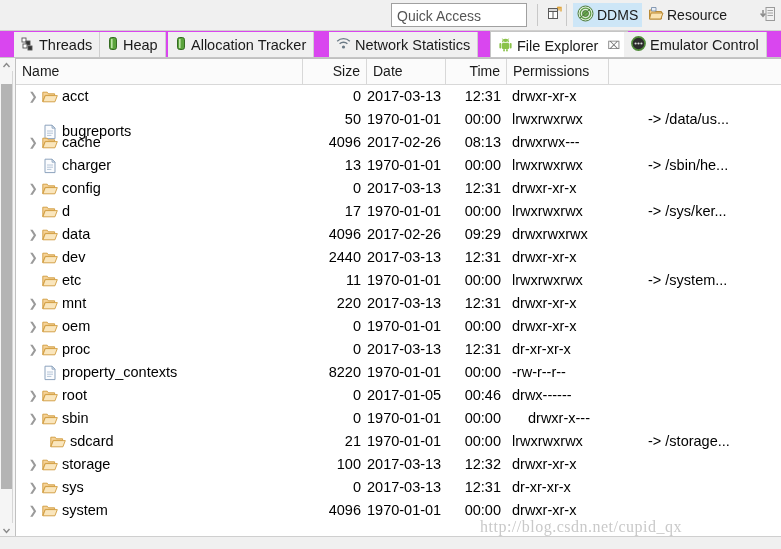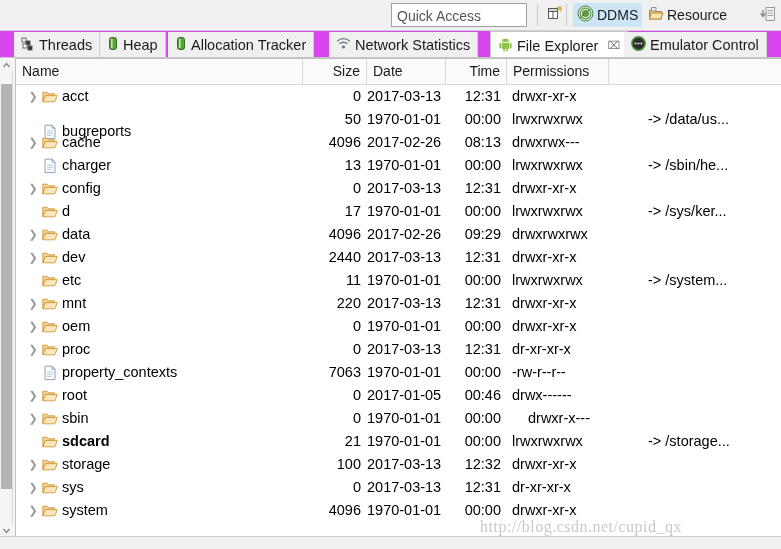--- a/index.html
+++ b/index.html
@@ -573,21 +573,21 @@
                   <path d="M2 1.2 L9 1.2 L12 4.2 L12 14.6 L2 14.6 Z" fill="#fbfcfe" stroke="#8da3bd" stroke-width="1"></path>
                   <path d="M9 1.2 L9 4.2 L12 4.2 Z" fill="#d7e2ef" stroke="#8da3bd" stroke-width="0.8"></path>
                   <line x1="4" y1="7" x2="10" y2="7" stroke="#aebfd4" stroke-width="0.9"></line>
                   <line x1="4" y1="9.2" x2="10" y2="9.2" stroke="#aebfd4" stroke-width="0.9"></line>
                   <line x1="4" y1="11.4" x2="8.4" y2="11.4" stroke="#aebfd4" stroke-width="0.9"></line>
                 </svg>
               </span>
               <span class="nm">property_contexts</span>
             </div>
           </div>
-          <div class="cell num" style="left: 287px; width: 58px;">7063</div>
+          <div class="cell num" style="left: 287px; width: 58px;">8220</div>
           <div class="cell" style="left: 351px; width: 79px;">1970-01-01</div>
           <div class="cell num" style="left: 430px; width: 55px;">00:00</div>
           <div class="cell" style="left: 496px; width: 102px;">-rw-r--r--</div>
           <div class="cell" style="left: 632px; width: 110px;"></div>
         </div>
         <div class="row">
           <div class="cell" style="left: 0px; width: 287px;">
             <div class="c-name" style="padding-left: 10px;">
               <span class="twisty">❯</span>
               <span class="f-icon">
@@ -618,21 +618,21 @@
               <span class="nm">sbin</span>
             </div>
           </div>
           <div class="cell num" style="left: 287px; width: 58px;">0</div>
           <div class="cell" style="left: 351px; width: 79px;">1970-01-01</div>
           <div class="cell num" style="left: 430px; width: 55px;">00:00</div>
           <div class="cell" style="left: 512px; width: 102px;">drwxr-x---</div>
           <div class="cell" style="left: 632px; width: 110px;"></div>
         </div>
         <div class="row">
-          <div class="cell" style="left: 0px; width: 287px; font-weight: bold;">
+          <div class="cell" style="left: 8px; width: 287px;">
             <div class="c-name" style="padding-left: 10px;">
               <span class="twisty"></span>
               <span class="f-icon">
                 <svg width="16" height="14" viewBox="0 0 16 14">
                   <path d="M0.8 2.2 L5.2 2.2 L6.4 3.8 L12.6 3.8 L12.6 5.4 L3.2 5.4 L0.8 11.6 Z" fill="#f6d398" stroke="#d09b3c" stroke-width="0.9"></path>
                   <path d="M3.3 5.6 L15.3 5.6 L12.9 11.8 L0.9 11.8 Z" fill="#fae6bd" stroke="#d09b3c" stroke-width="0.9"></path>
                 </svg>
               </span>
               <span class="nm">sdcard</span>
             </div>

